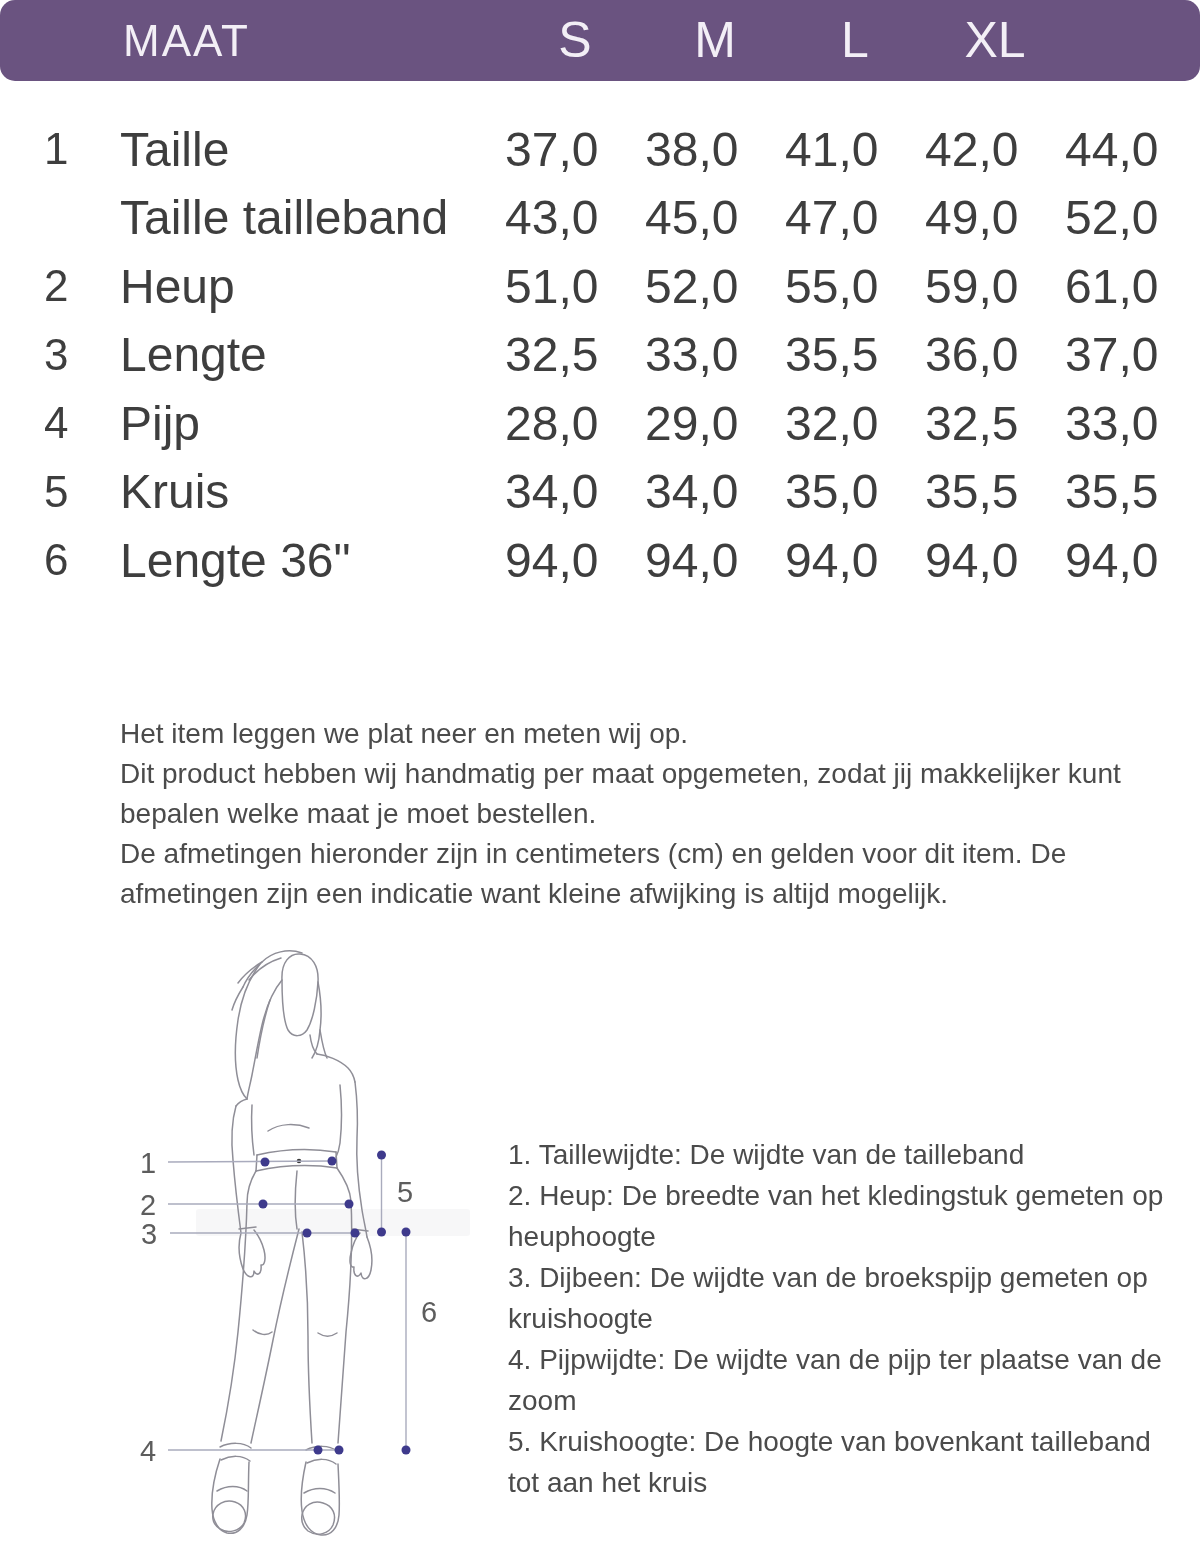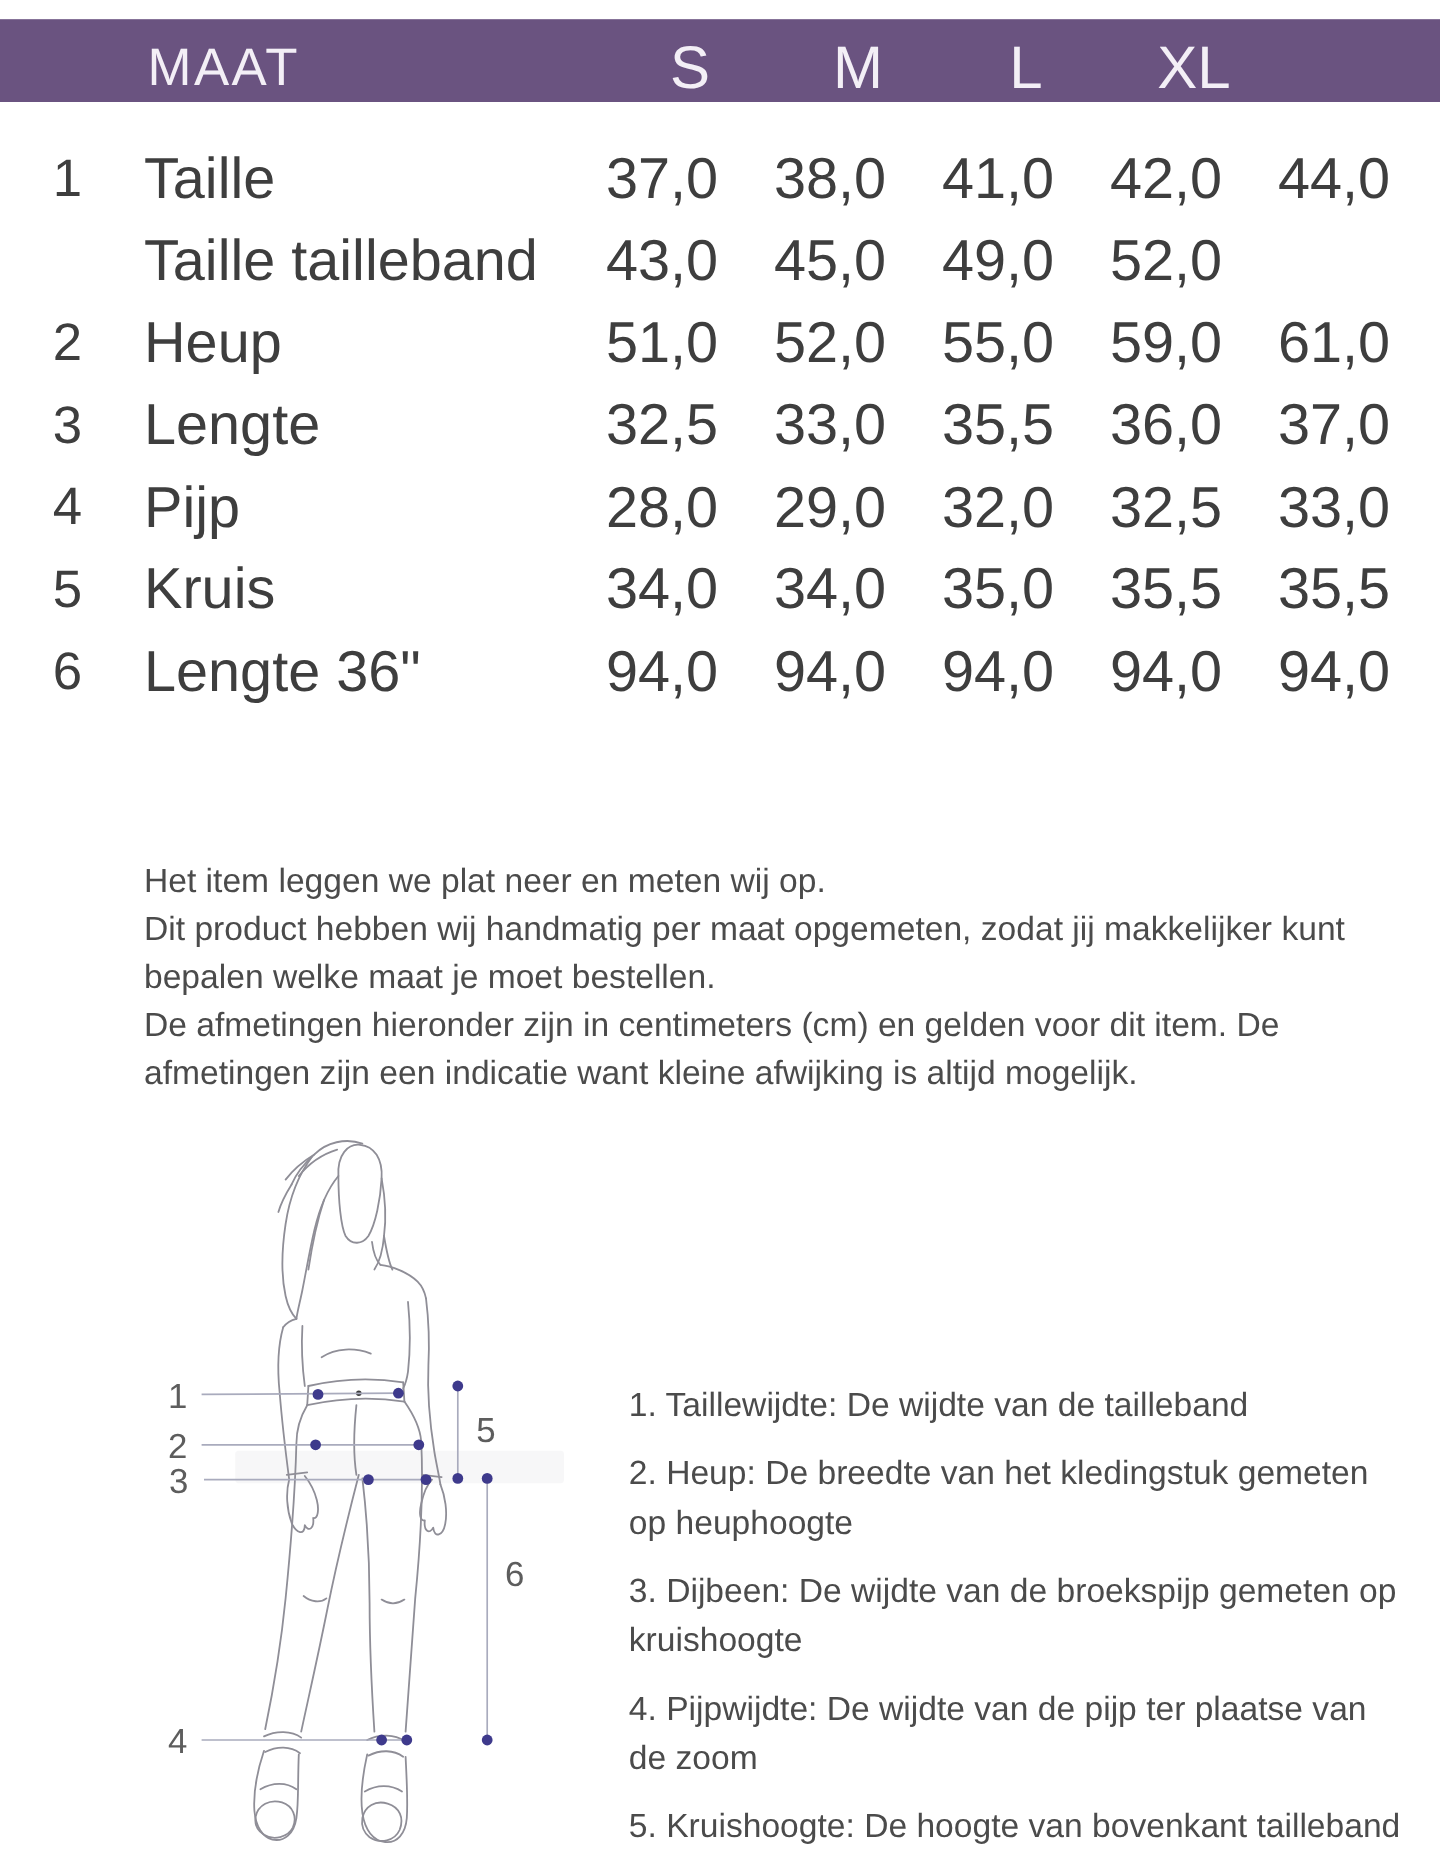--- a/index.html
+++ b/index.html
@@ -6,22 +6,23 @@
   body{
     width:1200px;height:1547px;
     background:#ffffff;
     position:relative;
     overflow:hidden;
     font-family:"Liberation Sans","DejaVu Sans",sans-serif;
     -webkit-font-smoothing:antialiased;
   }
   
   .bar{
-    position:absolute;top:16px;left:0;width:1200px;height:69px;
+    position:absolute;top:0;left:0;width:1200px;height:81px;
     background:var(--header_bg,#6a5380);
+    border-radius:15px;
   }
   .bar .maat{
     position:absolute;left:123px;top:0;height:81px;line-height:81px;
     font-size:44px;font-weight:300;letter-spacing:2px;
     color:var(--header_text,#f3eff6);
   }
   .bar .size{
     position:absolute;top:0;height:81px;line-height:81px;
     text-align:center;
     font-size:50px;font-weight:300;
@@ -50,21 +51,21 @@
     font-size:28px;line-height:40px;font-weight:300;
     color:var(--body_text,#4b4b4b);
   }
   .desc p{margin:0;}
   
   .legend{
     position:absolute;left:508px;top:1134px;width:680px;
     font-size:28px;line-height:41px;font-weight:300;
     color:var(--body_text,#4b4b4b);
   }
-  .legend div{margin:16px;}
+  .legend div{margin:0;}
   
   .fig{position:absolute;left:100px;top:930px;}
   .fig .sketch path{stroke:var(--sketch,#8f8e97);stroke-width:1.5;fill:none;stroke-linecap:round;stroke-linejoin:round;}
   .fig .mlines line{stroke:var(--measure_line,#a9abbd);stroke-width:1.4;}
   .fig .dots circle{fill:var(--dot,#3e3a8c);}
   .fig text.marker{
     fill:var(--marker_text,#5d5d5d);
     font-size:29px;font-weight:300;
     font-family:"Liberation Sans","DejaVu Sans",sans-serif;
     text-anchor:middle;
@@ -89,20 +90,21 @@
     <span class="val">38,0</span>
     <span class="val">41,0</span>
     <span class="val">42,0</span>
     <span class="val">44,0</span>
   </div>
   <div class="row">
     <span class="num"></span>
     <span class="lbl">Taille tailleband</span>
     <span class="val">43,0</span>
     <span class="val">45,0</span>
+    <span class="val">47,0</span>
     <span class="val">49,0</span>
     <span class="val">52,0</span>
   </div>
   <div class="row">
     <span class="num">2</span>
     <span class="lbl">Heup</span>
     <span class="val">51,0</span>
     <span class="val">52,0</span>
     <span class="val">55,0</span>
     <span class="val">59,0</span>

